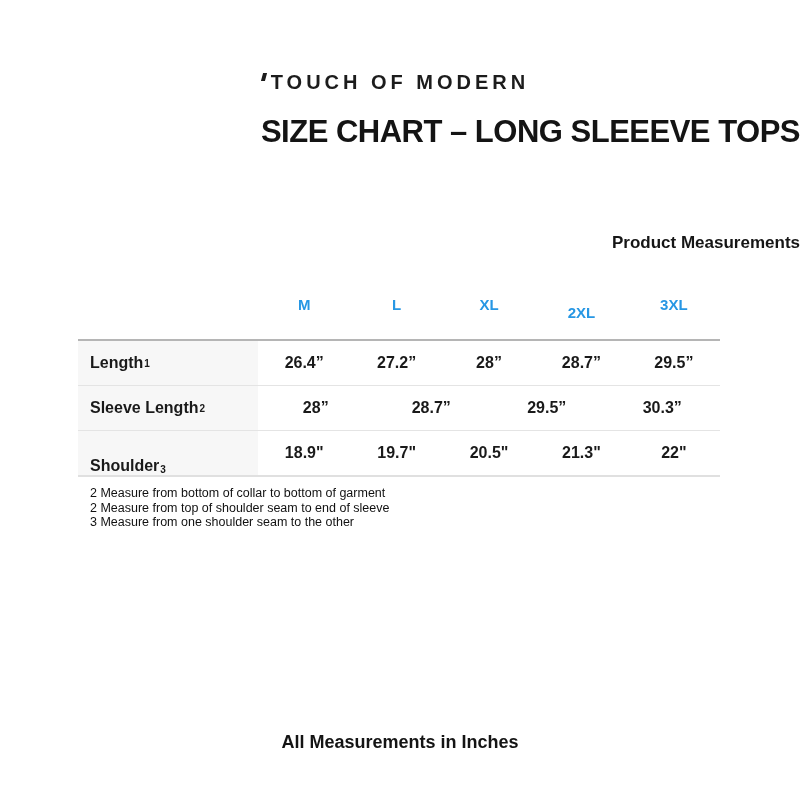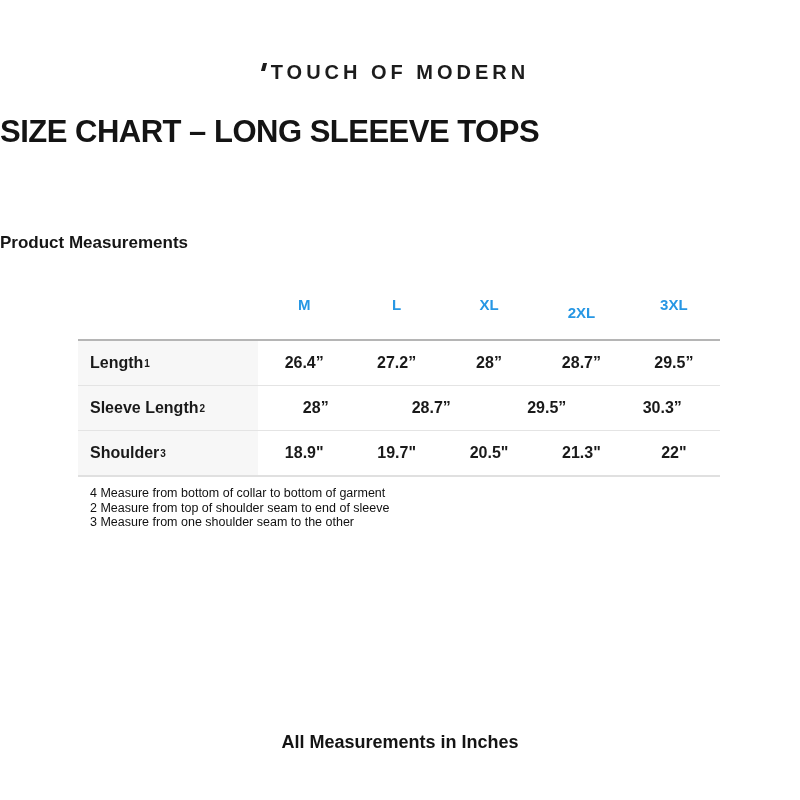--- a/index.html
+++ b/index.html
@@ -9,21 +9,21 @@
     height: 800px;
     background: #ffffff;
     font-family: "Liberation Sans", sans-serif;
     color: #1a1a1a;
     overflow: hidden;
   }
 
   
   .logo {
     position: absolute;
-    top: 61px; left: 0; width: 100%;
+    top: 71px; left: 0; width: 100%;
     text-align: center;
     font-size: 20px;
     font-weight: 700;
     letter-spacing: 4px;
     color: #1c1c1c;
     white-space: nowrap;
   }
   .logo-text { position: relative; display: inline-block; }
   .logo-tick {
     position: absolute;
@@ -31,34 +31,34 @@
     width: 4px; height: 8px;
     background: #1c1c1c;
     transform: skewX(-15deg);
   }
 
   
   .title {
     position: absolute;
     top: 114px; left: 0; width: 100%;
     margin: 0;
-    text-align: left;
+    text-align: right;
     font-size: 31px;
     font-weight: 700;
     letter-spacing: -0.5px;
     color: #141414;
     white-space: nowrap;
   }
 
   
   .section-title {
     position: absolute;
     top: 233px; left: 0; width: 100%;
     margin: 0;
-    text-align: left;
+    text-align: right;
     font-size: 17px;
     font-weight: 700;
     color: #161616;
   }
 
   
   .table-wrap {
     position: absolute;
     left: 78px; top: 296px;
     width: 642px;
@@ -157,34 +157,34 @@
           <div class="label-cell" style="background: rgb(247, 247, 247);">
             <span>Sleeve Length</span>
             <sup>2</sup>
           </div>
           <div class="value-cell">28”</div>
           <div class="value-cell">28.7”</div>
           <div class="value-cell">29.5”</div>
           <div class="value-cell">30.3”</div>
         </div>
         <div class="row">
-          <div class="label-cell" style="background: rgb(247, 247, 247);">
+          <div class="label-cell" style="background: rgb(247, 247, 247); align-items: flex-end;">
             <span>Shoulder</span>
             <sup>3</sup>
           </div>
           <div class="value-cell">18.9"</div>
           <div class="value-cell">19.7"</div>
           <div class="value-cell">20.5"</div>
           <div class="value-cell">21.3"</div>
           <div class="value-cell">22"</div>
         </div>
       </div>
   </div>
 
   <div class="footnotes">
-      <div>4 Measure from bottom of collar to bottom of garment</div>
+      <div>2 Measure from bottom of collar to bottom of garment</div>
       <div>2 Measure from top of shoulder seam to end of sleeve</div>
       <div>3 Measure from one shoulder seam to the other</div>
     </div>
 
   <div class="footer-note">All Measurements in Inches</div>
 
 </div>
 
 </body></html>

